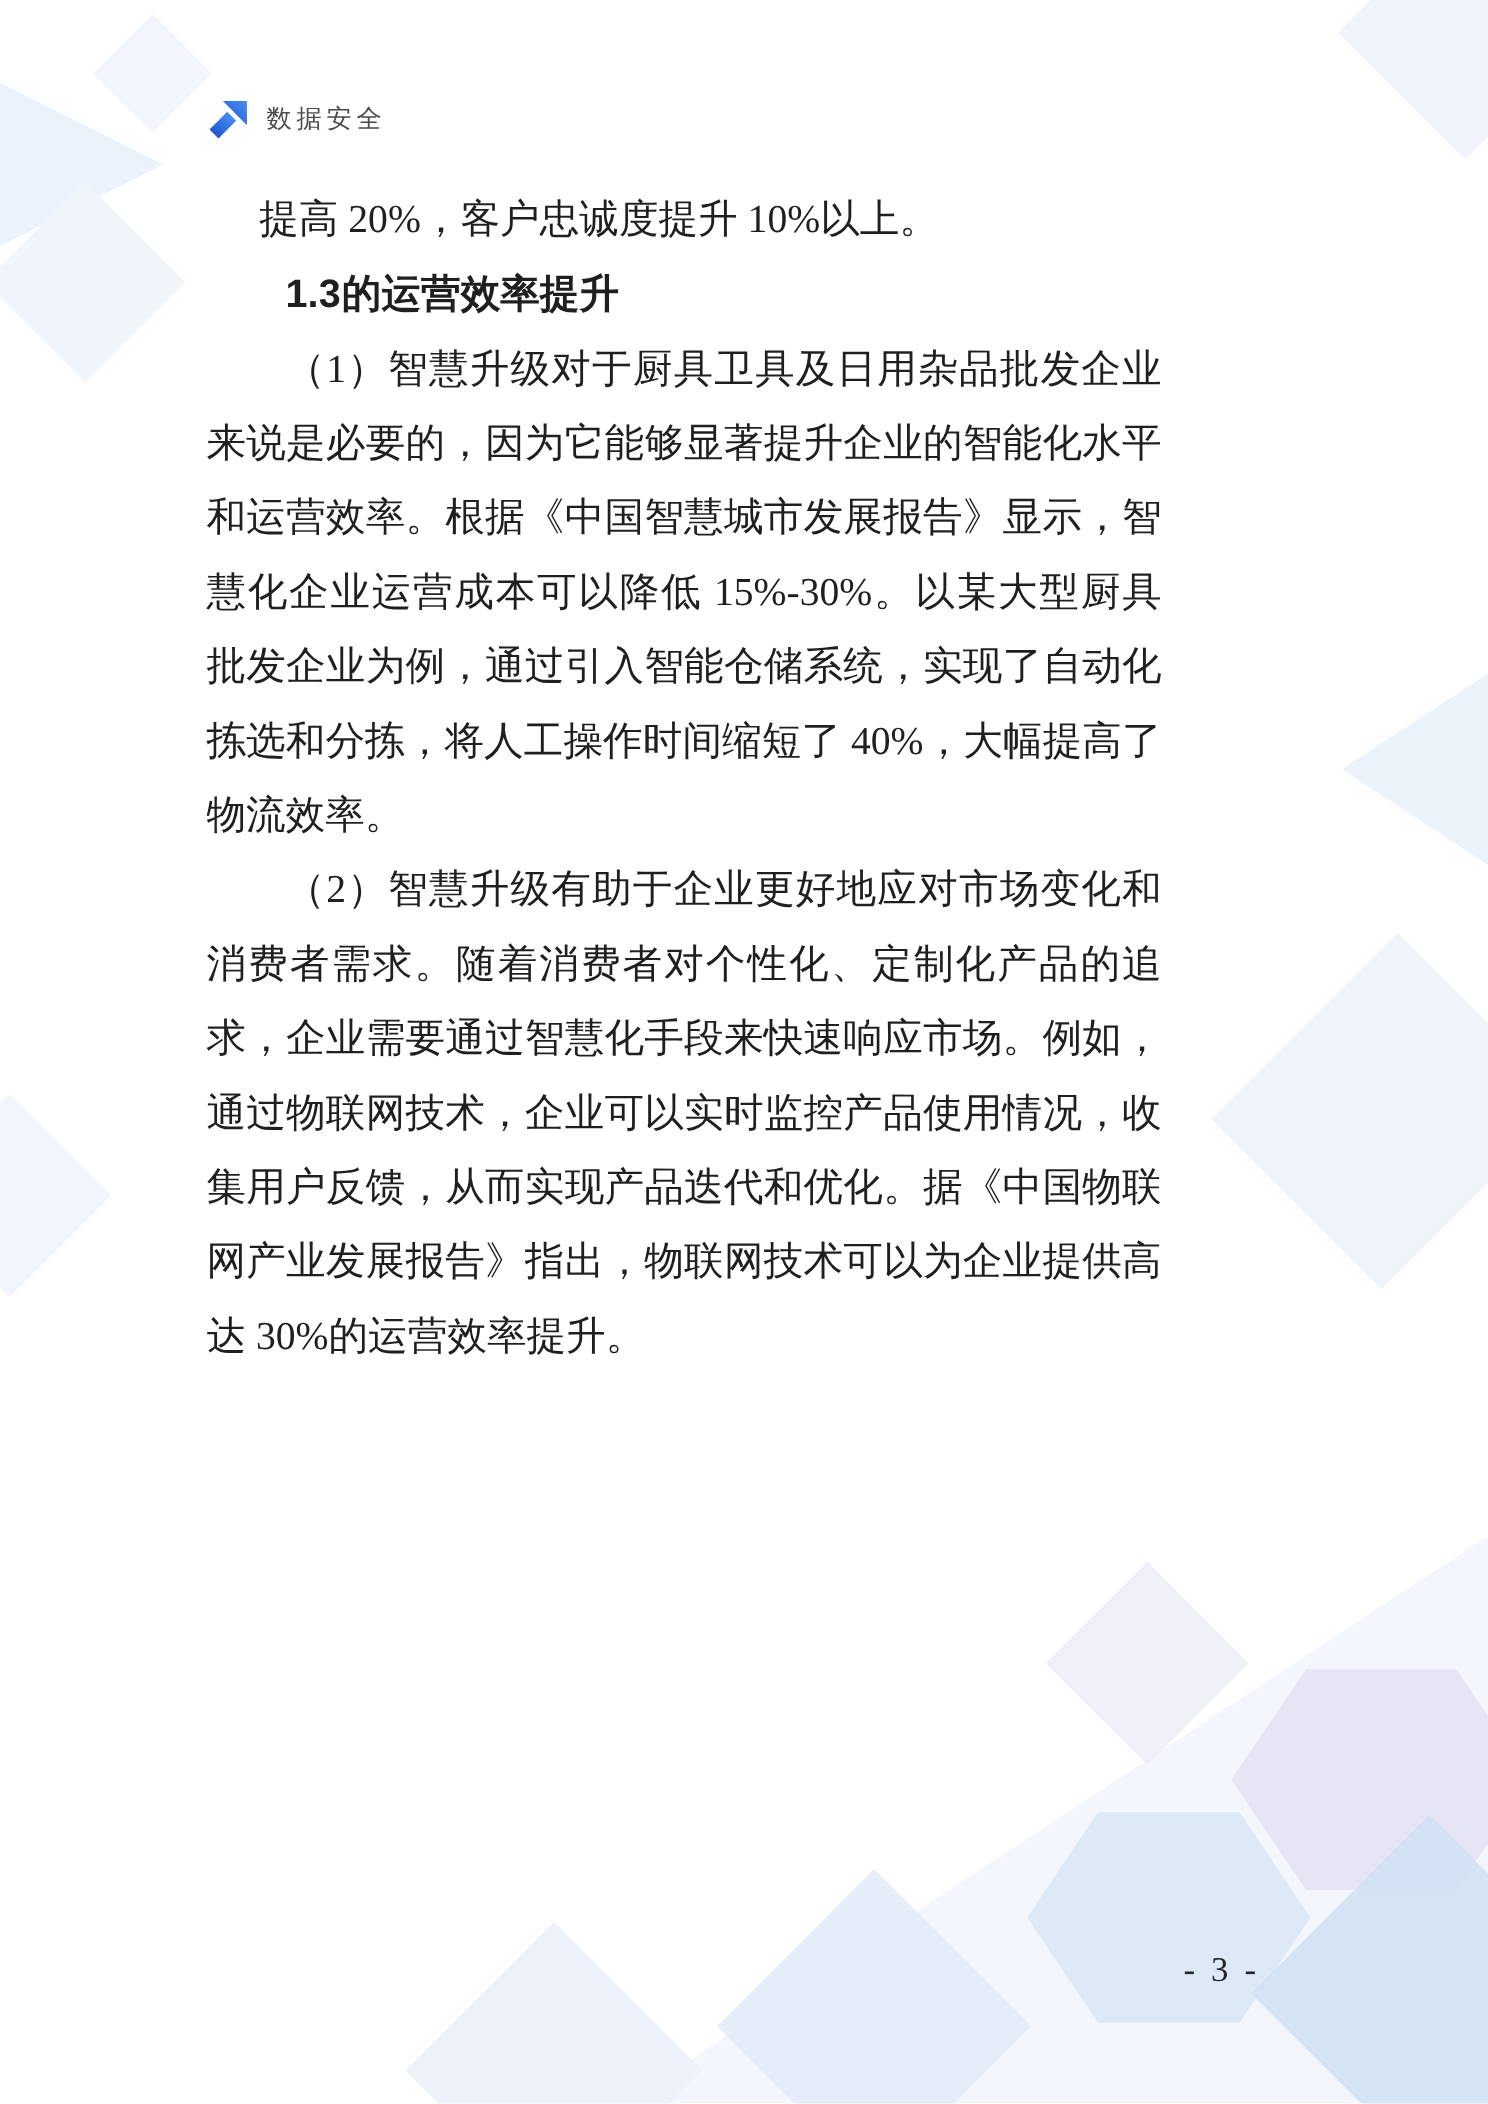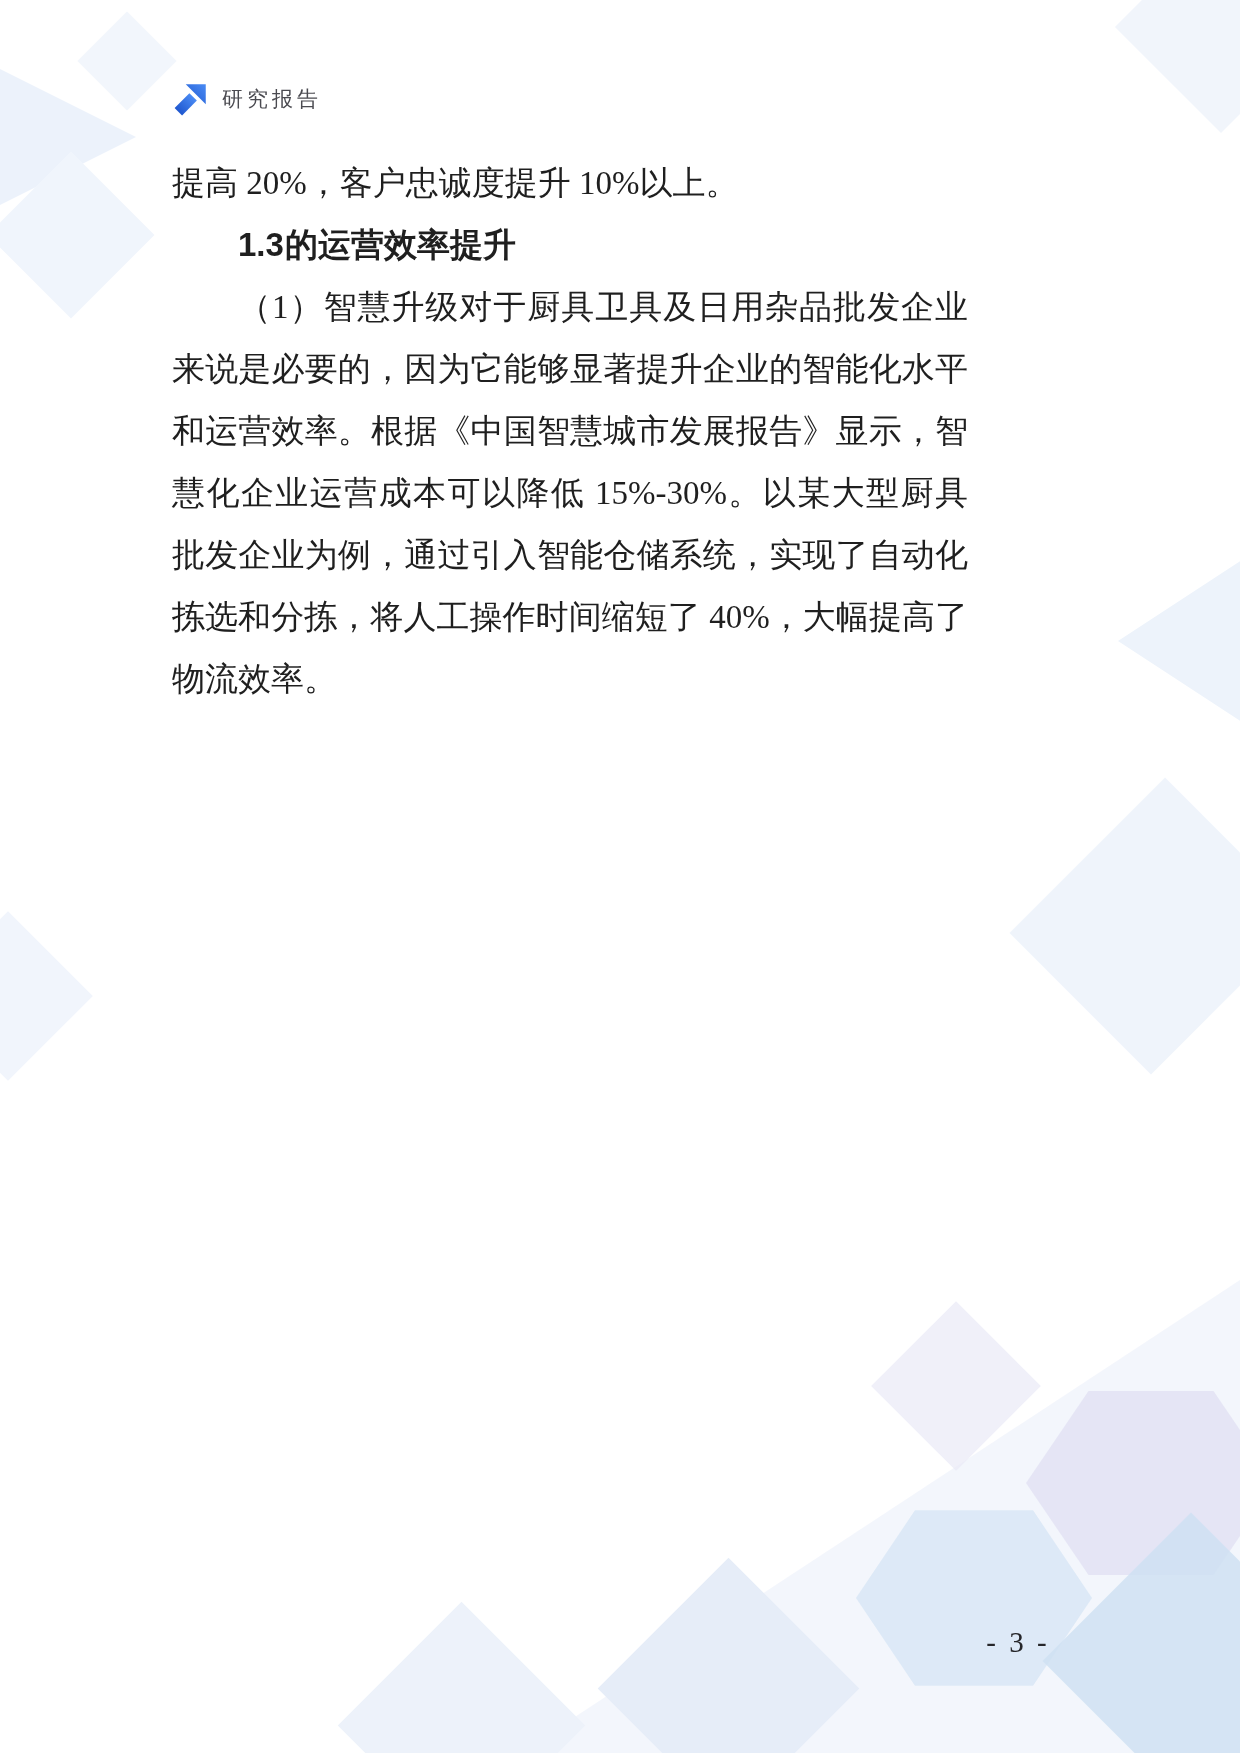--- a/index.html
+++ b/index.html
@@ -38,21 +38,21 @@
     font-family:"Liberation Serif","DejaVu Serif",serif;
   }
 
   
   .content {
     position:absolute; left:172px; top:152px; width:796px; z-index:1;
     color:#1f1f1f; font-size:33px; line-height:62px;
     font-family:"Liberation Serif","DejaVu Serif",serif;
   }
   .content p { margin:0; text-align:justify; text-indent:2em; }
-  p.no-indent { text-indent:0; }
+  p.no-indent { text-indent:0;margin-left:44px; }
   .section-heading {
     margin:3px 0 8px 0; text-indent:2em; font-weight:bold;
     text-align:left;
   }
   .section-heading .num {
     font-family:"Liberation Sans","DejaVu Sans",sans-serif;
     margin-right:1px; font-weight:bold;
   }
 
   
@@ -88,22 +88,23 @@
       <defs>
         <linearGradient id="lg" x1="0" y1="1" x2="1" y2="0">
           <stop offset="0" stop-color="#1f57cf"></stop>
           <stop offset="1" stop-color="#4a8bf4"></stop>
         </linearGradient>
       </defs>
       <polygon points="13,4 32,4 32,23" fill="url(#lg)"></polygon>
       <path d="M6 30 L20 16" stroke="url(#lg)" stroke-width="10" fill="none"></path>
     </svg>
   </span>
-  <span class="brand">研究报告</span>
+  <span class="brand">数据安全</span>
 </div>
 
 <div class="content">
   <p class="no-indent">提高 20%，客户忠诚度提升 10%以上。</p>
   <p class="section-heading"><span class="num">1.3</span><span>的运营效率提升</span></p>
   <p>（1）智慧升级对于厨具卫具及日用杂品批发企业来说是必要的，因为它能够显著提升企业的智能化水平和运营效率。根据《中国智慧城市发展报告》显示，智慧化企业运营成本可以降低 15%-30%。以某大型厨具批发企业为例，通过引入智能仓储系统，实现了自动化拣选和分拣，将人工操作时间缩短了 40%，大幅提高了物流效率。</p>
+  <p>（2）智慧升级有助于企业更好地应对市场变化和消费者需求。随着消费者对个性化、定制化产品的追求，企业需要通过智慧化手段来快速响应市场。例如，通过物联网技术，企业可以实时监控产品使用情况，收集用户反馈，从而实现产品迭代和优化。据《中国物联网产业发展报告》指出，物联网技术可以为企业提供高达 30%的运营效率提升。</p>
 </div>
 
 <div class="page-number">- 3 -</div>
 
 </body></html>

